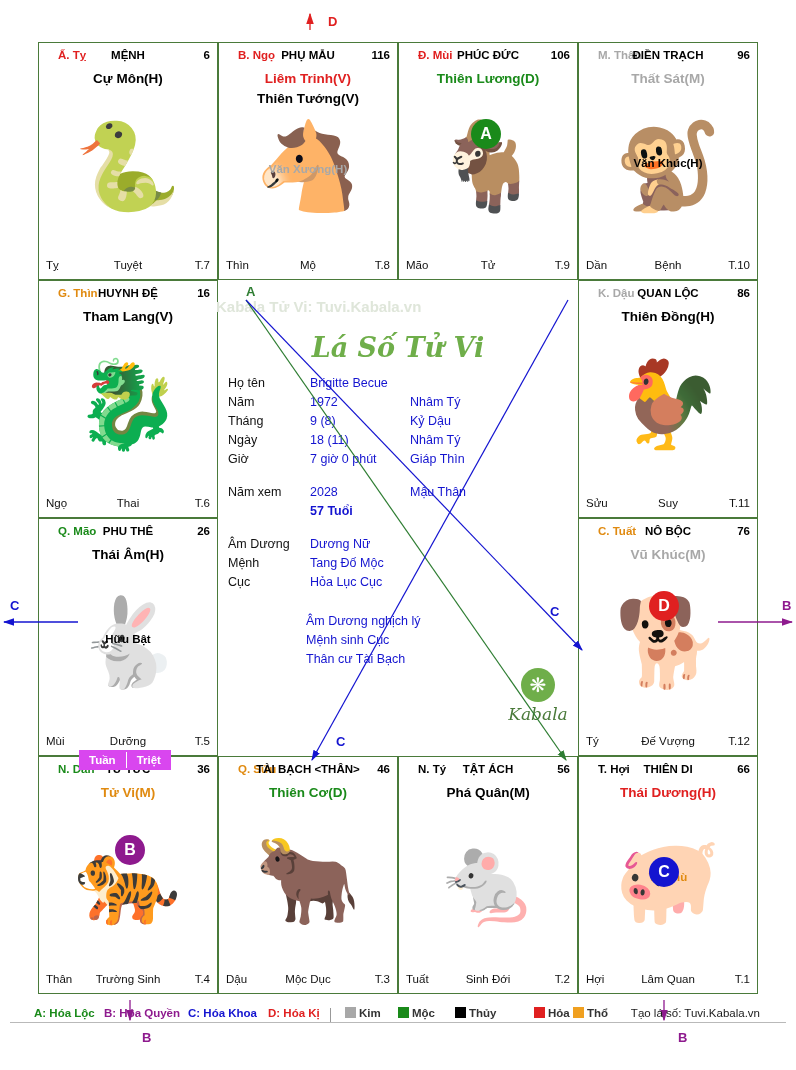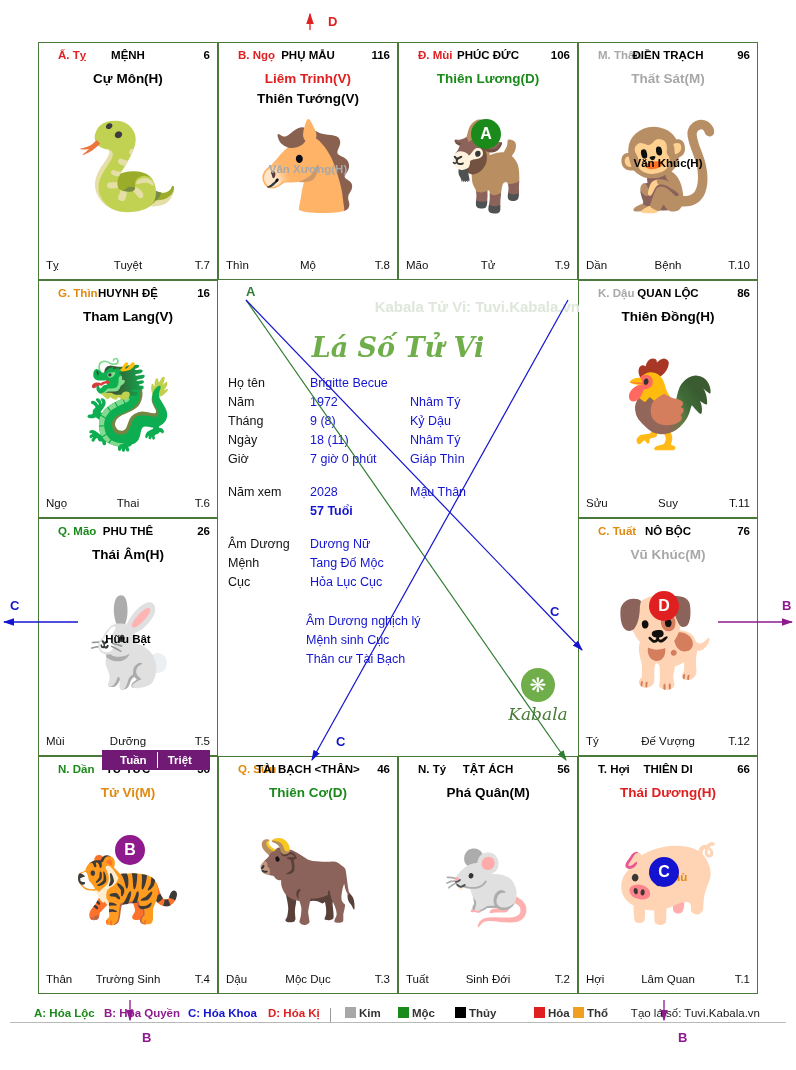--- a/index.html
+++ b/index.html
@@ -126,21 +126,21 @@
     color: #f1eeda;
     opacity: 0.95;
     user-select: none;
     pointer-events: none;
   }
   .watermark-top {
     position: absolute;
     left: 216px;
     top: 298px;
     width: 364px;
-    text-align: right;
+    text-align: left;
     font-size: 15px;
     color: #dfe6da;
     font-weight: bold;
   }
   .logo-text {
     position: absolute;
     left: 216px;
     top: 332px;
     width: 364px;
     text-align: center;
@@ -194,24 +194,23 @@
     color: #4a7a3a;
     font-family: "DejaVu Serif", serif;
     font-style: italic;
   }
 
   
   .tt-box {
     position: absolute;
     left: 79px;
     top: 750px;
-    background: #701a75;
-    padding: 2px 8px;
+    background: #d946ef;
+    padding: 2px 0;
     display: flex;
-    margin-left: 23px;
   }
   .tt-box span {
     display: inline-block;
     color: #fff;
     font-size: 11.5px;
     font-weight: bold;
     padding: 2px 10px;
   }
   .tt-box .sep { width: 1px; background: #fff; padding: 0; }
 

